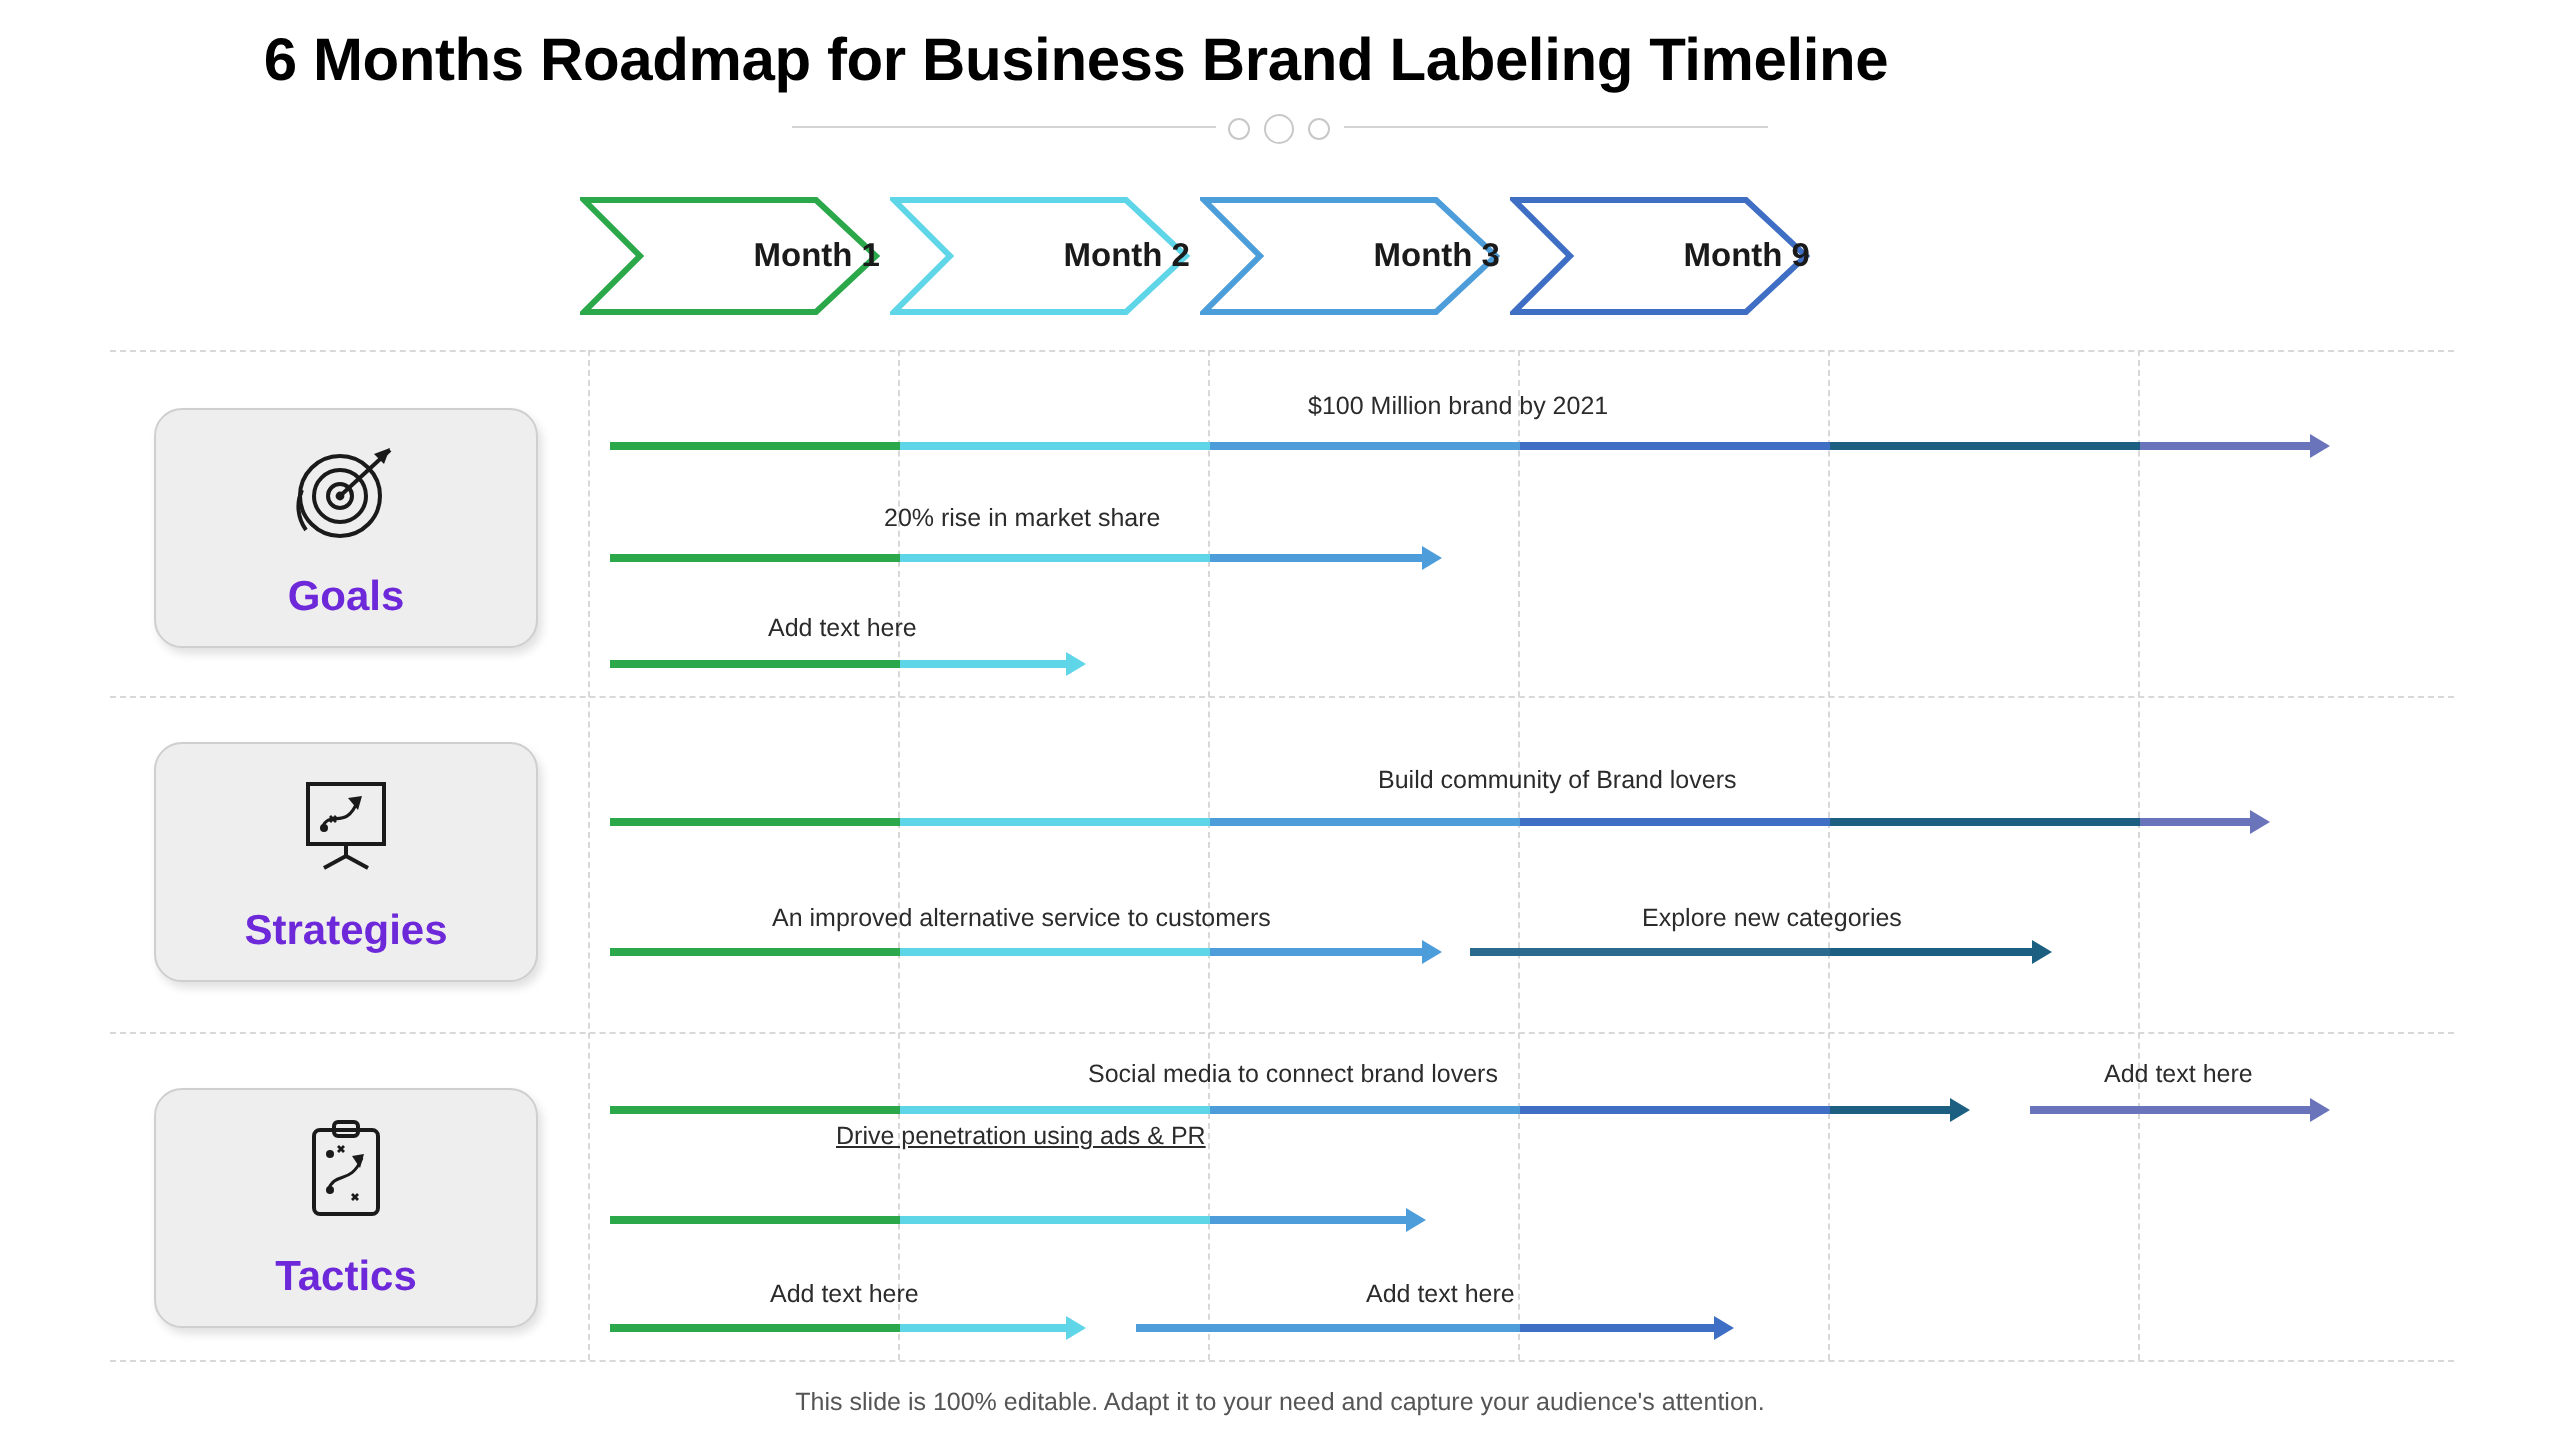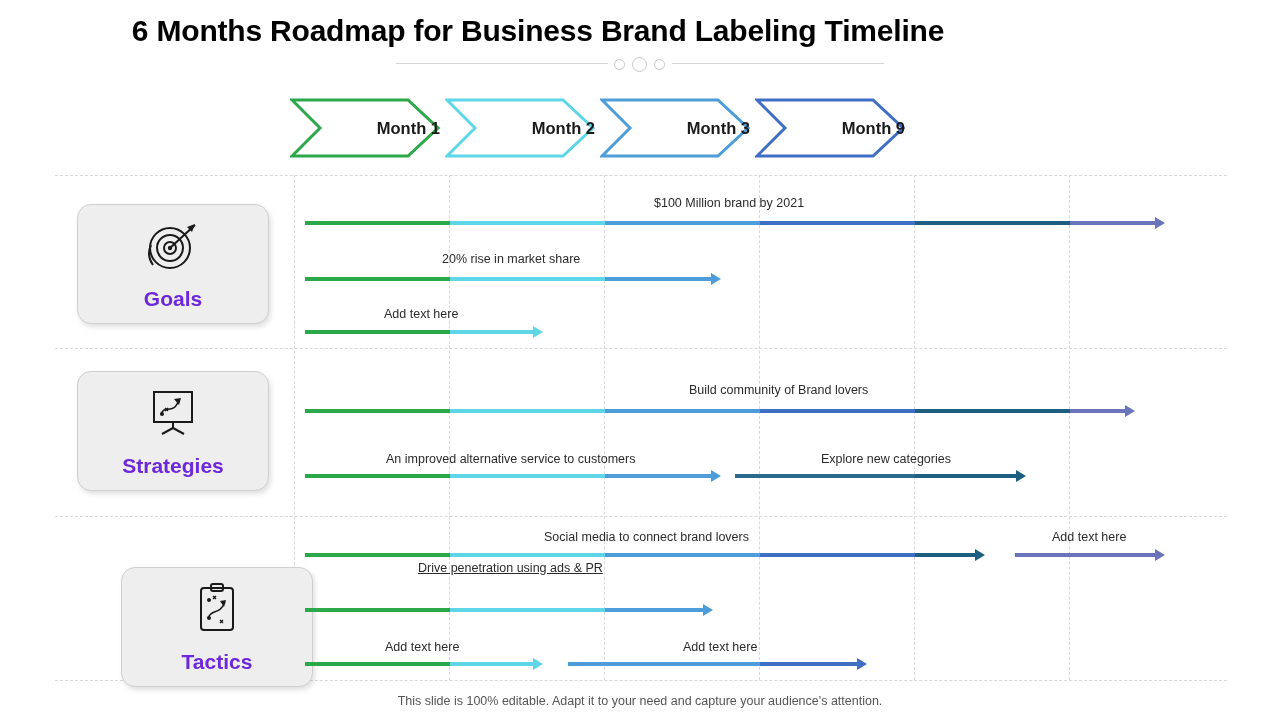--- a/index.html
+++ b/index.html
@@ -282,21 +282,21 @@
 <div class="bar" style="left:305px; top:474px; width:145px; background:#2ba84a;"></div>
 <div class="bar" style="left:450px; top:474px; width:155px; background:#5fd5e8;"></div>
 <div class="bar" style="left:605px; top:474px; width:106px; background:#4d9ddb;"></div>
 <div class="bar-head" style="left:711px; top:470px; border-left:10px solid #4d9ddb;"></div>
 
 <div class="bar-text" style="left:821px; top:452px;">Explore new categories</div>
 <div class="bar" style="left:735px; top:474px; width:180px; background:#2a6a8c;"></div>
 <div class="bar" style="left:915px; top:474px; width:101px; background:#1d5f80;"></div>
 <div class="bar-head" style="left:1016px; top:470px; border-left:10px solid #1d5f80;"></div>
 
-<div class="cat-card" style="top:567px;margin-left:44px;">
+<div class="cat-card" style="top:544px;">
   <div class="cat-icon">
     <svg width="60" height="54" viewBox="0 0 60 54">
       <rect x="14" y="6" width="32" height="42" rx="3" fill="none" stroke="#1a1a1a" stroke-width="2"></rect>
       <rect x="24" y="2" width="12" height="7" rx="2" fill="none" stroke="#1a1a1a" stroke-width="2"></rect>
       <circle cx="22" cy="18" r="2" fill="#1a1a1a"></circle>
       <path d="M26,14 l3,3 M29,14 l-3,3" stroke="#1a1a1a" stroke-width="1.4"></path>
       <path d="M21,36 C25,26 32,34 38,20" fill="none" stroke="#1a1a1a" stroke-width="1.5"></path>
       <path d="M33,19 L39,18 L37,25 Z" fill="#1a1a1a"></path>
       <circle cx="22" cy="36" r="2" fill="#1a1a1a"></circle>
       <path d="M33,38 l3,3 M36,38 l-3,3" stroke="#1a1a1a" stroke-width="1.4"></path>

